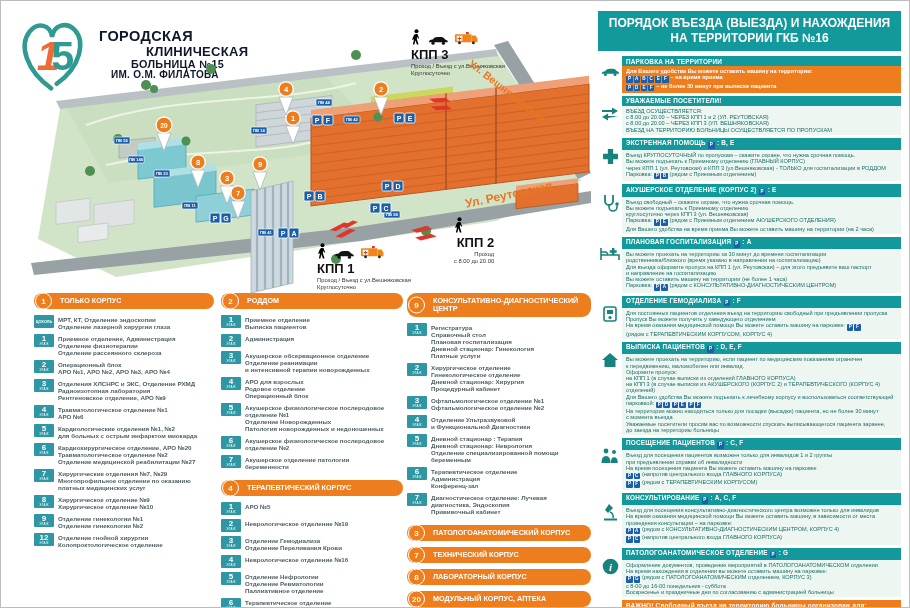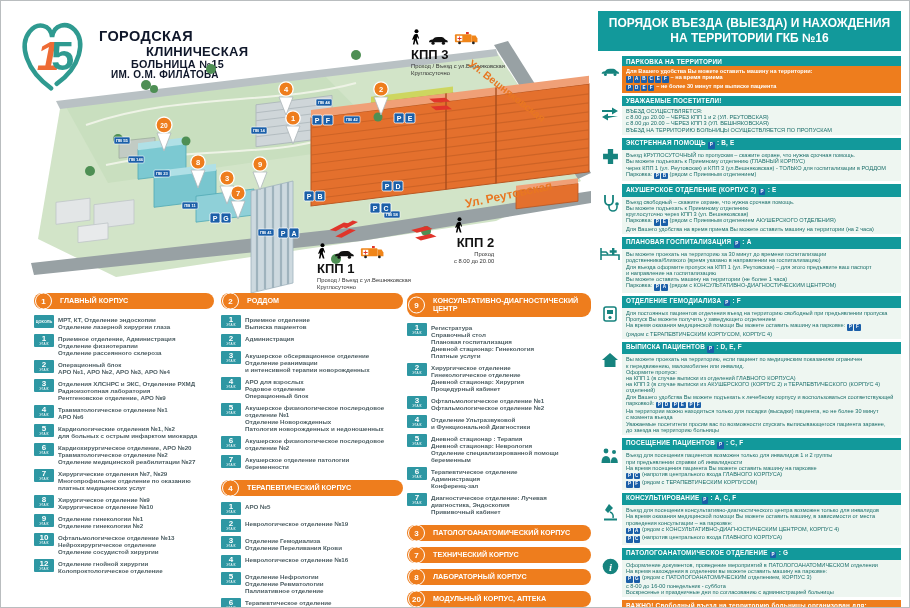--- a/index.html
+++ b/index.html
@@ -372,21 +372,21 @@
     </div>
 
     <div class="street" style="left:448px;top:36px;font-size:10.5px;transform:rotate(38deg);">Ул. Вешняковская</div>
     <div class="street" style="left:438px;top:176px;font-size:12px;transform:rotate(-12deg);">Ул. Реутовская</div>
   </div>
 
   <div class="col" style="left:33px;width:180px;">
     <div>
         <div class="bhead">
           <span class="bnum">1</span>
-          <span>ГЛАВНЫЙ КОРПУС</span>
+          <span>ТОЛЬКО КОРПУС</span>
         </div>
         <div class="frow">
           <div class="fsq">
             <span class="c">ЦОКОЛЬ</span>
           </div>
           <div class="flines">
             <div>МРТ, КТ, Отделение эндоскопии</div>
             <div>Отделение лазерной хирургии глаза</div>
           </div>
         </div>
@@ -475,31 +475,20 @@
           </div>
         </div>
         <div class="frow">
           <div class="fsq">
             <span class="n">9</span>
             <span class="s">ЭТАЖ</span>
           </div>
           <div class="flines">
             <div>Отделение гинекологии №1</div>
             <div>Отделение гинекологии №2</div>
-          </div>
-        </div>
-        <div class="frow">
-          <div class="fsq">
-            <span class="n">10</span>
-            <span class="s">ЭТАЖ</span>
-          </div>
-          <div class="flines">
-            <div>Офтальмологическое отделение №13</div>
-            <div>Нейрохирургическое отделение</div>
-            <div>Отделение сосудистой хирургии</div>
           </div>
         </div>
         <div class="frow">
           <div class="fsq">
             <span class="n">12</span>
             <span class="s">ЭТАЖ</span>
           </div>
           <div class="flines">
             <div>Отделение гнойной хирургии</div>
             <div>Колопроктологическое отделение</div>

